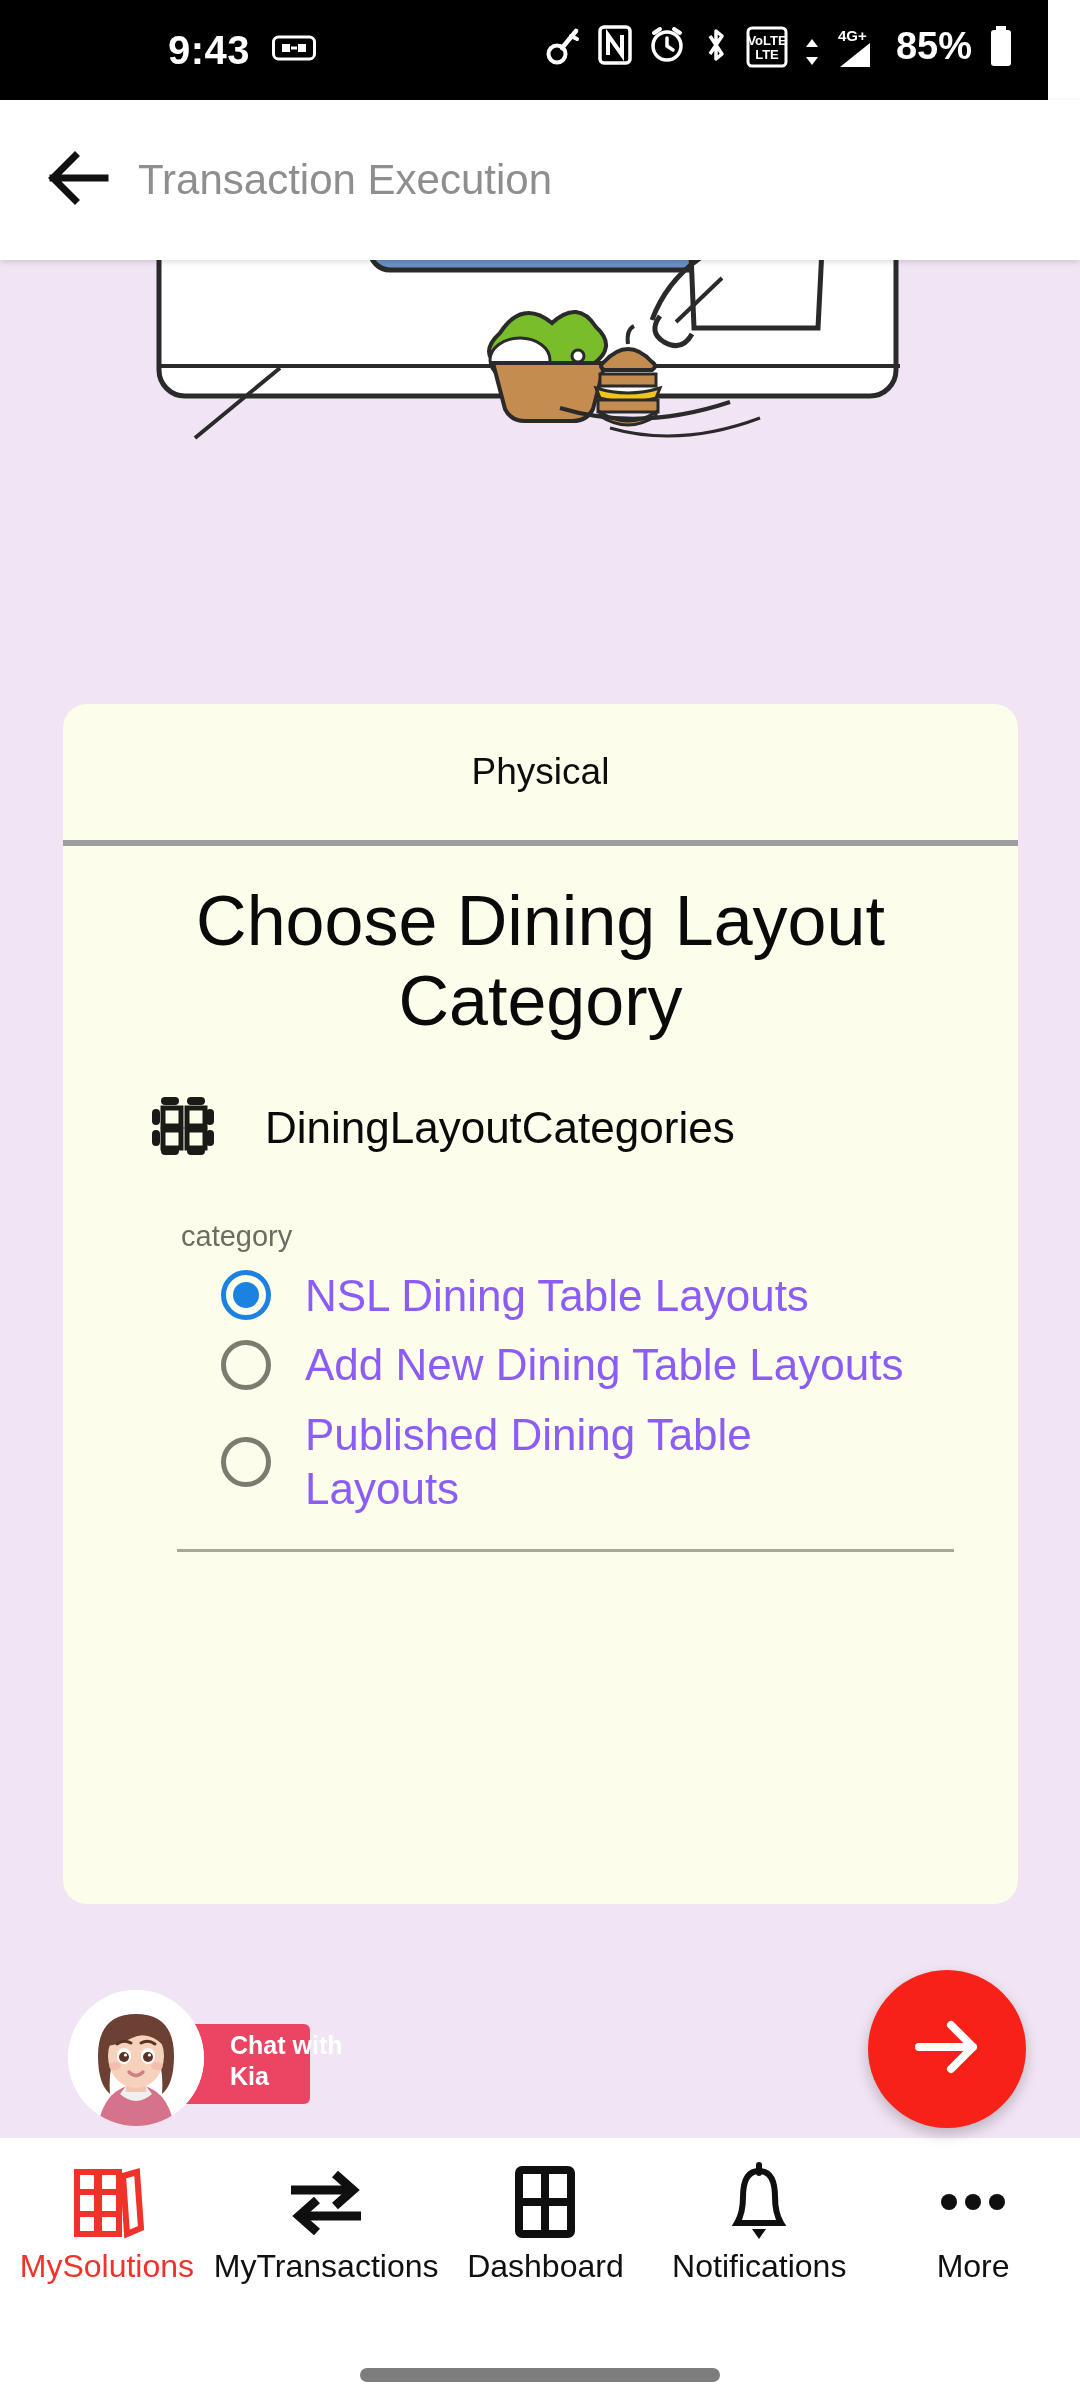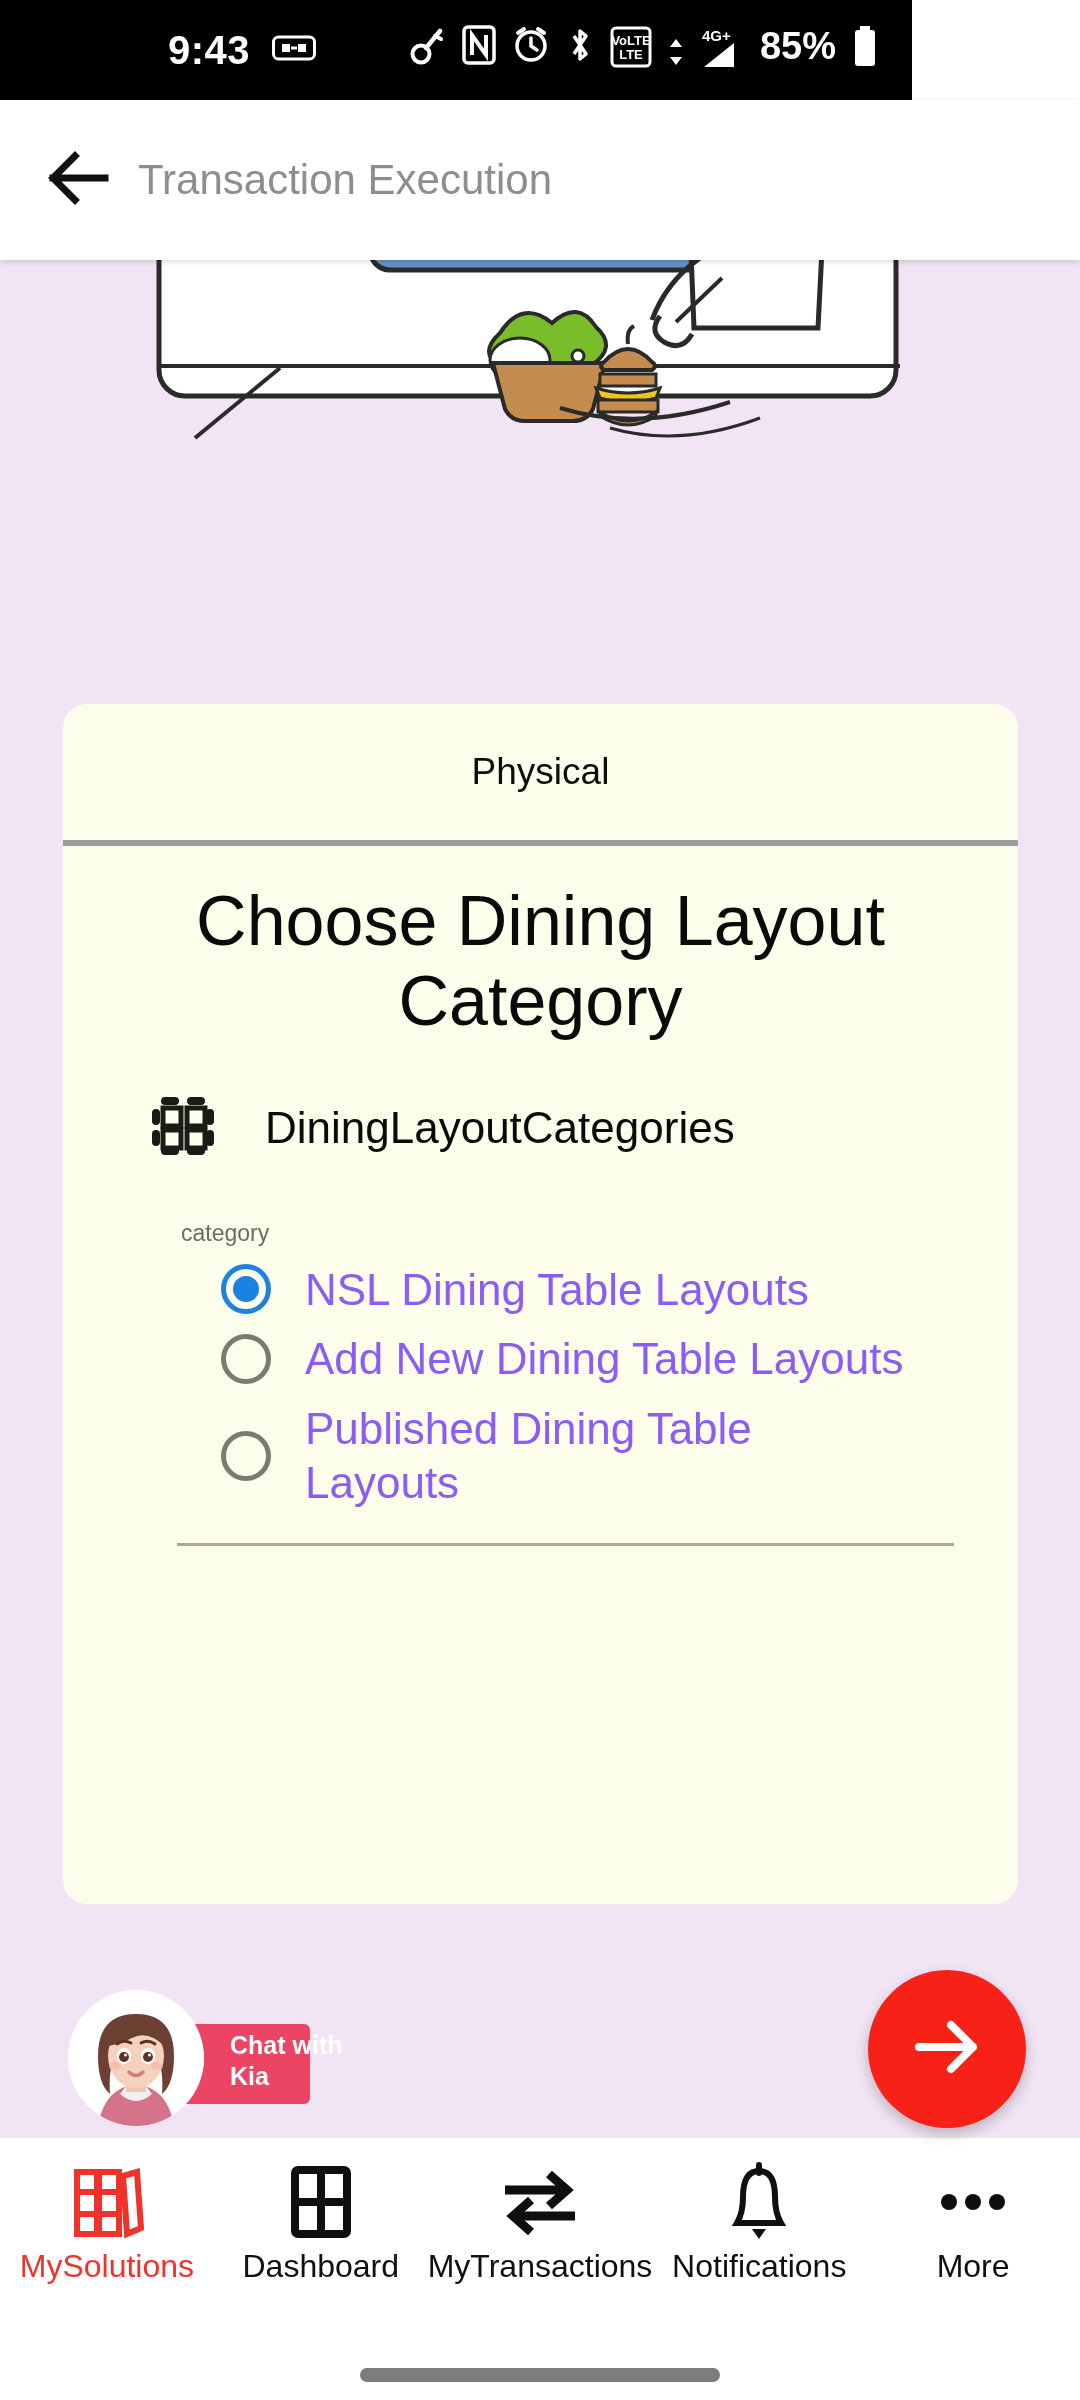--- a/index.html
+++ b/index.html
@@ -6,21 +6,21 @@
   html, body {
     width: 1080px; height: 2400px;
     font-family: "Liberation Sans", sans-serif;
     background: #ffffff;
     overflow: hidden;
   }
   #phone { position: relative; width: 1080px; height: 2400px; background: #fff; }
 
   
   .statusbar {
-    position: absolute; top: 0; left: 0; width: 912px; height: 100px;
+    position: absolute; top: 0; left: 0; width: 1048px; height: 100px;
     background: #000; color: #fff;
     display: flex; align-items: center;
   }
   .sb-left { display: flex; align-items: center; gap: 22px; margin-left: 168px; }
   .sb-time { font-size: 40px; font-weight: 600; letter-spacing: 0.5px; }
   .sb-right { display: flex; align-items: flex-start; gap: 16px; margin-left: auto; margin-right: 34px; }
   .sb-batterytext { font-size: 38px; font-weight: 600; margin-left: 6px; }
   .sb-ico { display: block; }
 
   
@@ -57,21 +57,21 @@
   .card-head-label { font-size: 37px; color: #0d0d0d; }
   .card-title {
     margin: 36px 46px 0 46px; text-align: center;
     font-size: 70px; line-height: 1.14; color: #0a0a0a; font-weight: 400;
   }
   .entity-row {
     display: flex; align-items: center; margin: 48px 0 0 84px; gap: 46px;
   }
   .entity-name { font-size: 44px; color: #0a0a0a; }
   .field-label {
-    margin: 54px 16px 0 118px; font-size: 23px; color: #6c6c62;
+    margin: 54px 16px 0 118px; font-size: 29px; color: #6c6c62;
   }
   .radio-list { margin: 16px 0 0 146px; }
   .radio-row { display: flex; align-items: center; margin-bottom: 16px; }
   .radio-box { width: 74px; flex: 0 0 74px; display: flex; align-items: center; justify-content: center; }
   .radio {
     width: 50px; height: 50px; border-radius: 50%;
     border: 5px solid #7b7b70; background: transparent;
     display: flex; align-items: center; justify-content: center;
   }
   .radio.sel { border-color: #1b82e2; }
@@ -381,38 +381,38 @@
             <path d="M10 30 H52 M10 52 H52"></path>
             <path d="M56 14 L70 10 L74 66 L60 72 Z"></path>
           </g>
         </svg>
       </div>
       <div class="nav-label">MySolutions</div>
     </div>
 
     <div class="nav-item">
       <div class="nav-icon">
-        <svg width="80" height="80" viewBox="0 0 80 80">
-          <rect x="14" y="8" width="52" height="64" rx="3" fill="none" stroke="#0f0f0f" stroke-width="8"></rect>
-          <path d="M40 8 V72 M14 40 H66" stroke="#0f0f0f" stroke-width="8"></path>
-        </svg>
-      </div>
-      <div class="nav-label">Dashboard</div>
-    </div>
-
-    <div class="nav-item">
-      <div class="nav-icon">
         <svg width="86" height="80" viewBox="0 0 86 80">
           <path d="M8 28 H66" stroke="#0f0f0f" stroke-width="9" fill="none"></path>
           <path d="M52 12 L70 28 L52 44" stroke="#0f0f0f" stroke-width="9" fill="none" stroke-linejoin="miter" stroke-linecap="butt"></path>
           <path d="M78 54 H20" stroke="#0f0f0f" stroke-width="9" fill="none"></path>
           <path d="M34 38 L16 54 L34 70" stroke="#0f0f0f" stroke-width="9" fill="none" stroke-linejoin="miter" stroke-linecap="butt"></path>
         </svg>
       </div>
       <div class="nav-label">MyTransactions</div>
+    </div>
+
+    <div class="nav-item">
+      <div class="nav-icon">
+        <svg width="80" height="80" viewBox="0 0 80 80">
+          <rect x="14" y="8" width="52" height="64" rx="3" fill="none" stroke="#0f0f0f" stroke-width="8"></rect>
+          <path d="M40 8 V72 M14 40 H66" stroke="#0f0f0f" stroke-width="8"></path>
+        </svg>
+      </div>
+      <div class="nav-label">Dashboard</div>
     </div>
 
     <div class="nav-item">
       <div class="nav-icon">
         <svg width="80" height="86" viewBox="0 0 80 86">
           <path d="M40 6 V14" stroke="#0f0f0f" stroke-width="6" stroke-linecap="round"></path>
           <path d="M18 64 q6 -10 6 -26 q0 -26 16 -26 q16 0 16 26 q0 16 6 26 Z" fill="none" stroke="#0f0f0f" stroke-width="6"></path>
           <path d="M33 70 h14 l-7 10 Z" fill="#0f0f0f"></path>
         </svg>
       </div>

